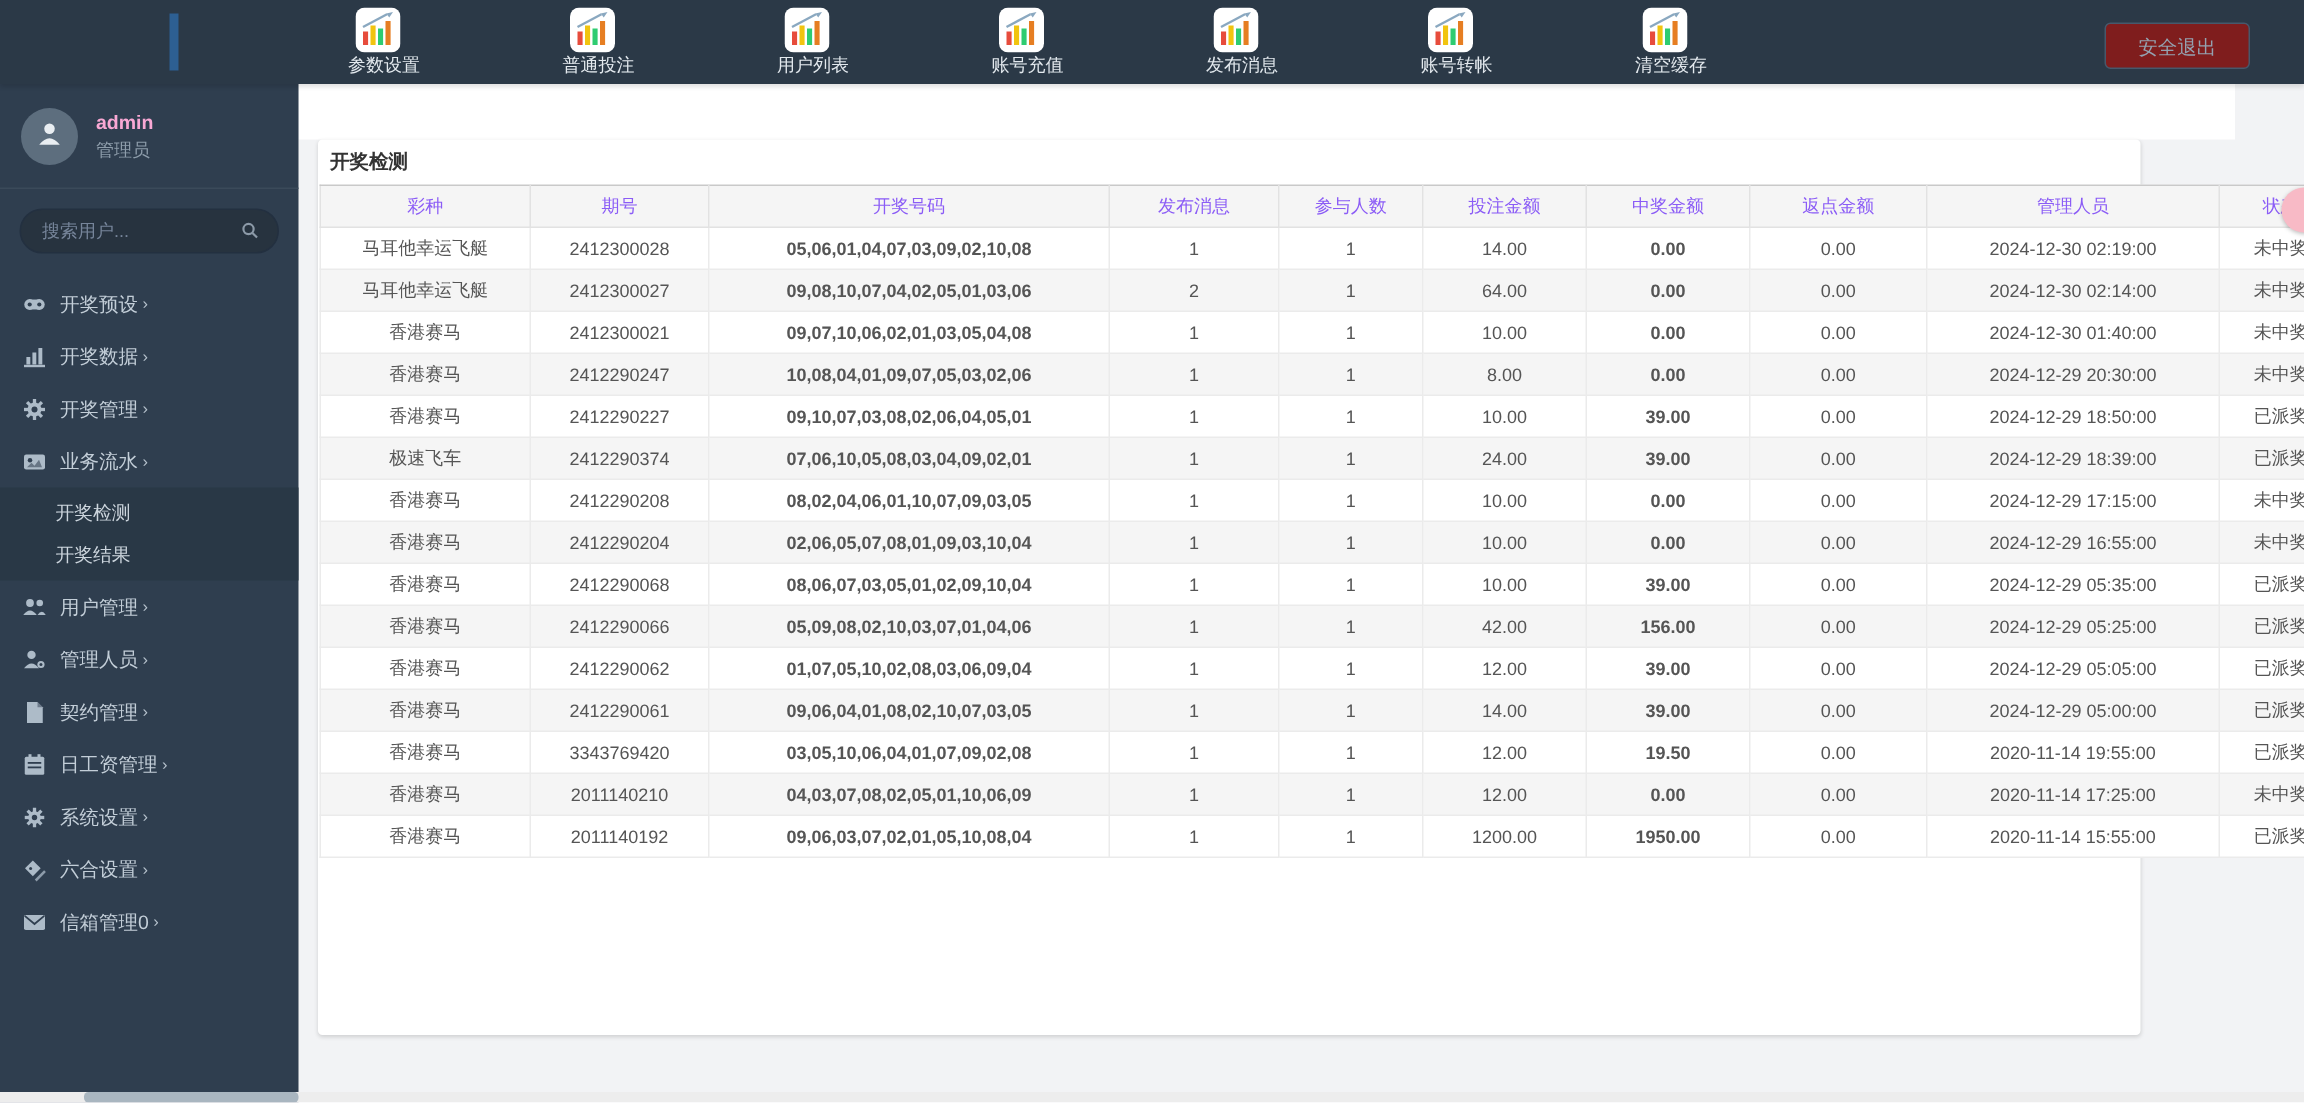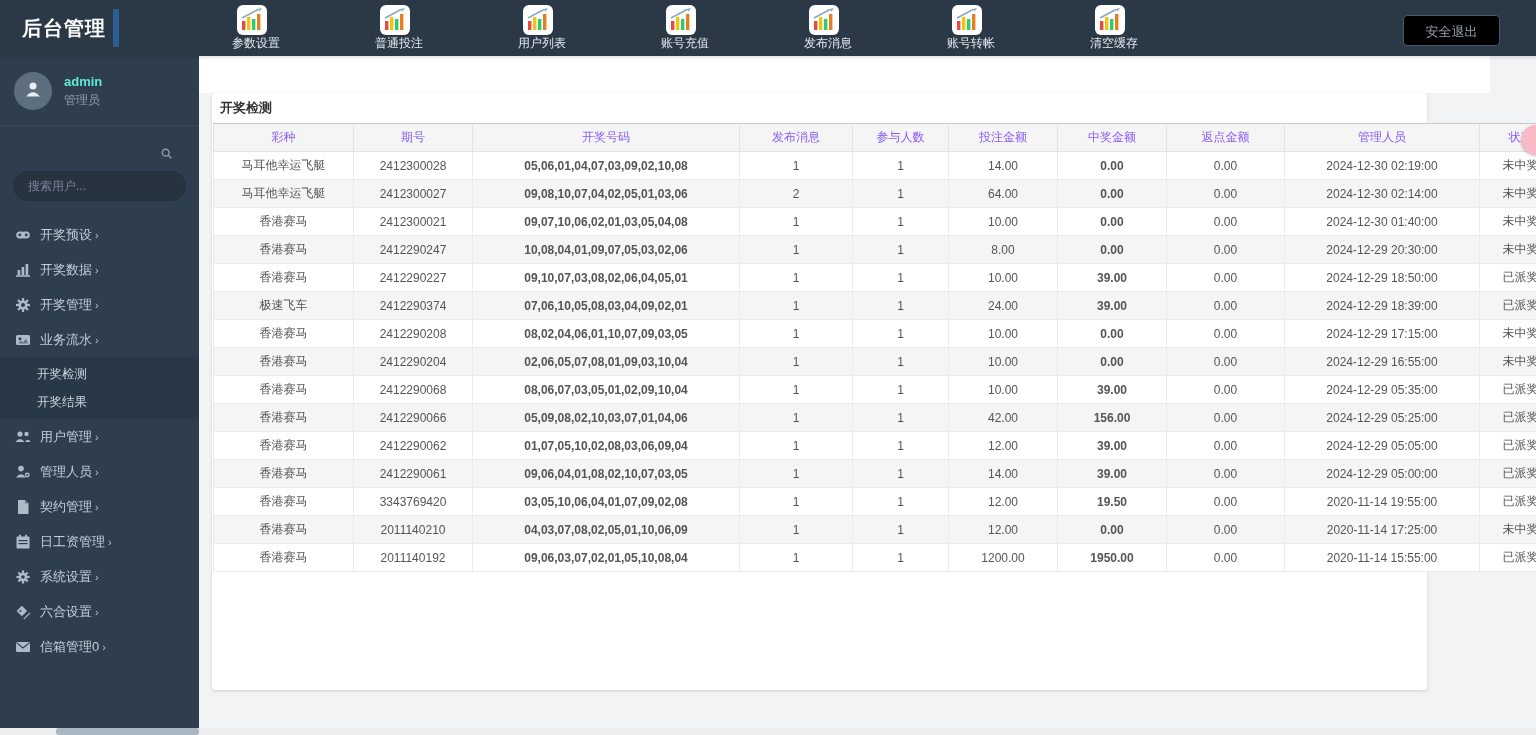--- a/index.html
+++ b/index.html
@@ -8,32 +8,32 @@
   #app{position:relative;width:1536px;height:735px;overflow:hidden;background:#f2f3f5;}
 
   
   .topbar{position:absolute;top:0;left:0;width:1536px;height:56px;background:#2b3947;z-index:5;box-shadow:0 2px 3px rgba(0,0,0,.12);}
   .logo{position:absolute;left:22px;top:0;height:56px;line-height:56px;color:#fff;font-size:20px;font-weight:bold;letter-spacing:1px;}
   .accent-bar{position:absolute;left:113px;top:9px;width:6px;height:38px;background:#2d5f92;}
   .topnav{position:absolute;left:180px;top:0;height:56px;display:flex;align-items:center;}
   .tb-item{display:flex;align-items:center;width:143px;cursor:pointer;flex-direction:column;}
   .tb-icon svg{width:30px;height:30px;display:block;}
   .tb-label{color:#e3e9ee;font-size:12px;margin-left:9px;white-space:nowrap;}
-  .logout-btn{position:absolute;right:36px;top:15px;width:97px;height:31px;background:#000000;border:1px solid #47586b;border-radius:4px;color:#94a2b0;font-size:13px;text-align:center;line-height:31px;cursor:pointer;box-sizing:border-box;}
+  .logout-btn{position:absolute;right:36px;top:15px;width:97px;height:31px;background:#7f1d1d;border:1px solid #47586b;border-radius:4px;color:#94a2b0;font-size:13px;text-align:center;line-height:31px;cursor:pointer;box-sizing:border-box;}
 
   
   .sidebar{position:absolute;top:56px;left:0;width:199px;bottom:0;background:#2f3e4f;color:#c3ced8;z-index:4;}
   .user-block{padding:16px 14px 15px 14px;border-bottom:1px solid #3b4a5a;display:flex;align-items:center;}
   .avatar{width:38px;height:38px;border-radius:50%;background:#5d6e7e;display:flex;align-items:center;justify-content:center;flex:none;}
   .avatar svg{width:20px;height:20px;}
   .user-meta{margin-left:12px;}
-  .user-name{font-size:13px;font-weight:bold;color:#5eead4;}
+  .user-name{font-size:13px;font-weight:bold;color:#f9a8d4;}
   .user-role{font-size:12px;color:#8e9dab;margin-top:3px;}
   .search-wrap{padding:13px 13px 6px 13px;position:relative;}
-  .search-input{width:100%;box-sizing:border-box;height:30px;border-radius:15px;background:#27333f;border:1px solid #233040;color:#aab7c3;padding:0 32px 0 14px;font-size:12px;outline:none;margin-top:32px;}
+  .search-input{width:100%;box-sizing:border-box;height:30px;border-radius:15px;background:#27333f;border:1px solid #233040;color:#aab7c3;padding:0 32px 0 14px;font-size:12px;outline:none;}
   .search-input::placeholder{color:#76859a;}
   .search-icon{position:absolute;right:26px;top:21px;color:#8c9aa8;cursor:pointer;}
   .search-icon svg{width:13px;height:13px;display:block;}
   .menu{margin-top:10px;}
   .side-item{height:35px;display:flex;align-items:center;padding:0 11px 0 14px;font-size:13px;cursor:pointer;color:#c3ced8;white-space:nowrap;}
   .s-icon{width:17px;height:17px;margin-right:9px;color:#adbbc8;display:flex;align-items:center;justify-content:center;flex:none;}
   .s-icon svg{width:16px;height:16px;display:block;}
   .s-arrow{font-size:11px;margin-left:3px;color:#b6c2cd;}
   .submenu{background:#293846;padding:3px 0;}
   .sub-item{height:28px;line-height:28px;padding-left:37px;font-size:12.5px;color:#ccd5dd;cursor:pointer;}
@@ -55,21 +55,20 @@
 
   .hscroll{position:absolute;left:0;bottom:0;height:7px;width:1536px;background:#ededed;z-index:7;}
   .hscroll-thumb{position:absolute;left:56px;top:0;width:143px;height:7px;background:#a9b6c0;border-radius:3px;cursor:pointer;}
 </style>
 </head>
 <body>
 
 <div id="app">
 
   <header class="topbar">
-    <div class="logo">后台管理</div>
     <div class="accent-bar"></div>
     <nav class="topnav" id="topnav">
         <div class="tb-item">
           <span class="tb-icon">
             <svg viewBox="0 0 30 30">
               <rect width="30" height="30" rx="6" fill="#fff"></rect>
               <rect x="5" y="16" width="3.4" height="9" fill="#e74c3c"></rect>
               <rect x="10" y="12" width="3.4" height="13" fill="#f1c40f"></rect>
               <rect x="15" y="14" width="3.4" height="11" fill="#2ecc71"></rect>
               <rect x="20" y="9" width="3.4" height="16" fill="#e67e22"></rect>

